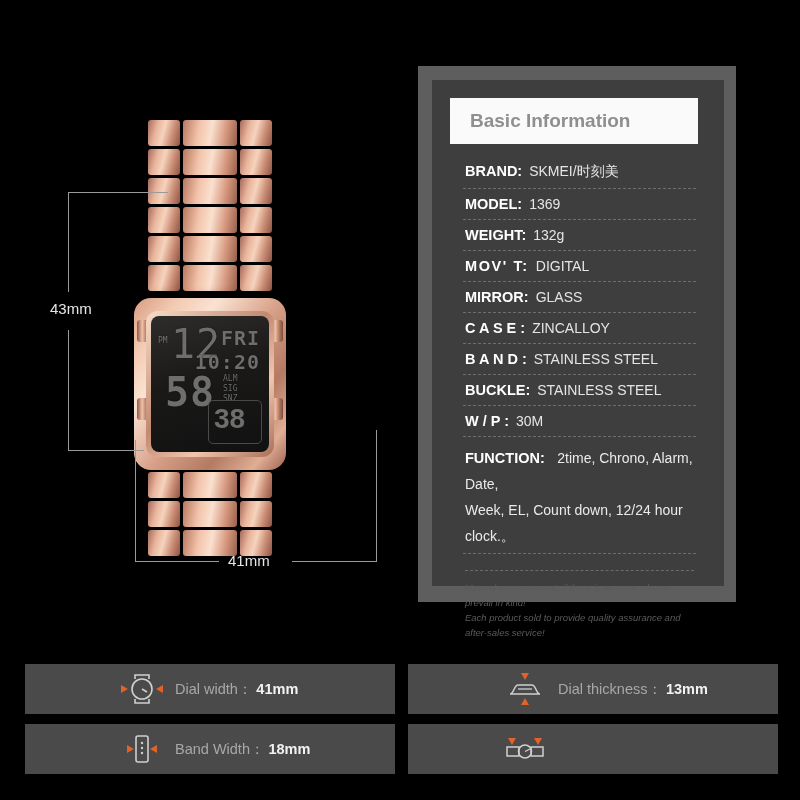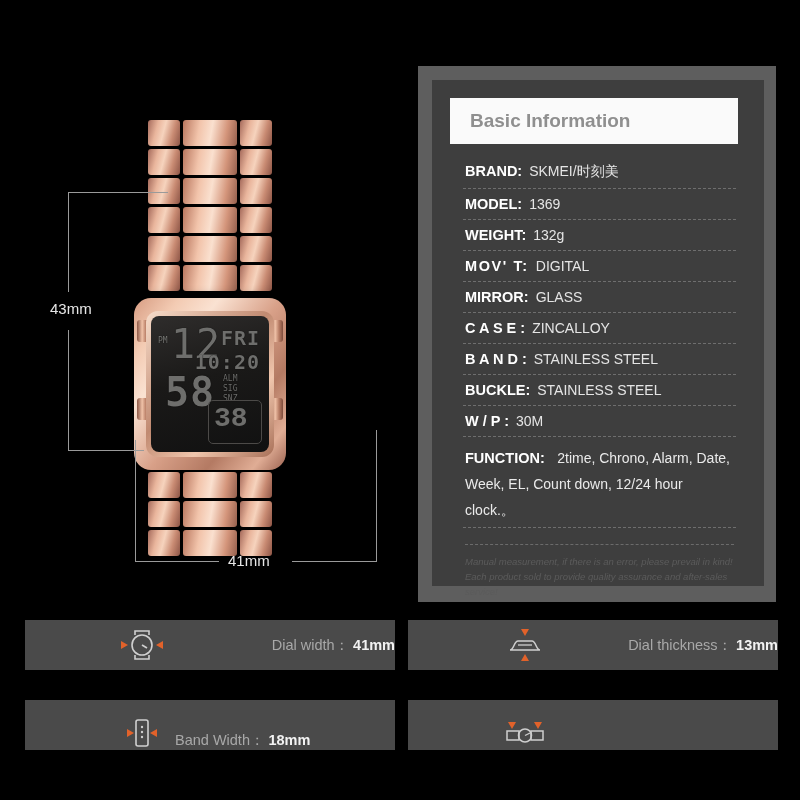--- a/index.html
+++ b/index.html
@@ -36,29 +36,29 @@
        letter-spacing:1px;position:absolute;text-shadow:0 0 1px #000;}
   .seg.pm{left:7px;top:20px;font-size:8px;letter-spacing:0;color:#7c7c79;}
   .seg.big1{left:20px;top:8px;font-size:40px;font-weight:normal;line-height:40px;}
   .seg.big2{left:14px;top:56px;font-size:40px;font-weight:bold;line-height:40px;}
   .seg.day{right:9px;top:10px;font-size:20px;font-weight:bold;}
   .seg.sub{right:9px;top:34px;font-size:20px;font-weight:bold;}
   .seg.ind{left:72px;top:58px;font-size:8px;letter-spacing:0;line-height:10px;}
   .boxnum{position:absolute;right:7px;bottom:8px;width:52px;height:42px;border:1px solid #4c4a48;
           border-radius:5px;}
   .boxnum span{position:absolute;left:5px;top:2px;font-size:28px;font-weight:bold;
-          font-family:Liberation Mono, monospace;color:#6e6e6c;}
+          font-family:Liberation Sans, sans-serif;color:#6e6e6c;}
 
   
   .dl{position:absolute;background:#9a9a9a;}
   .dlabel{position:absolute;color:#e6e6e6;font-size:15px;white-space:nowrap;}
 
   
   #spec-frame{position:absolute;left:418px;top:66px;width:318px;height:536px;
-              background:#5e5e5e;padding-left:40px;}
+              background:#5e5e5e;}
   #spec-panel{position:absolute;left:14px;top:14px;right:12px;bottom:16px;background:#3e3e3e;}
 
   #spec-header{position:absolute;left:18px;top:18px;right:26px;height:46px;background:#fafafa;
                display:flex;align-items:center;padding-left:20px;box-sizing:border-box;}
   #spec-header span{color:#8f8f8f;font-size:19px;font-weight:bold;}
 
   #spec-rows{position:absolute;left:22px;top:76px;right:28px;margin-left:9px;}
   .srow{display:flex;align-items:baseline;padding:7px 0 7px 2px;
         border-bottom:1px dashed #6e6e6e;}
   .srow:last-of-type{border-bottom:none;}
@@ -71,23 +71,23 @@
   .fnrow .slabel{font-size:14.5px;}
   .fnline{color:#eaeaea;font-size:14px;line-height:26px;}
 
   #disclaimer-sep{margin:16px 2px 0 2px;border-top:1px dashed #6b6b6b;}
   #disclaimer{margin:9px 0 0 2px;color:#5b5b5b;font-size:9.5px;line-height:15px;
               font-style:italic;}
 
   
   .fbar{position:absolute;height:50px;background:#4a4a4a;display:flex;align-items:center;}
   .fbar.c1{left:25px;width:370px;}
-  .fbar.c2{left:408px;width:370px;gap:32px;}
-  .fbar.r1{top:620px;justify-content:space-between;}
-  .fbar.r2{top:700px;align-items:flex-end;}
+  .fbar.c2{left:408px;width:370px;}
+  .fbar.r1{top:664px;}
+  .fbar.r2{top:724px;}
   .ficon{width:46px;display:flex;align-items:center;justify-content:center;margin-left:94px;}
   .ftext{margin-left:10px;color:#a8a8a8;font-size:14.5px;white-space:nowrap;}
   .ftext b{color:#f2f2f2;font-weight:bold;margin-left:4px;}
 </style>
 </head>
 <body>
 
 <div id="photo-pane">
 
   <div class="watch">

